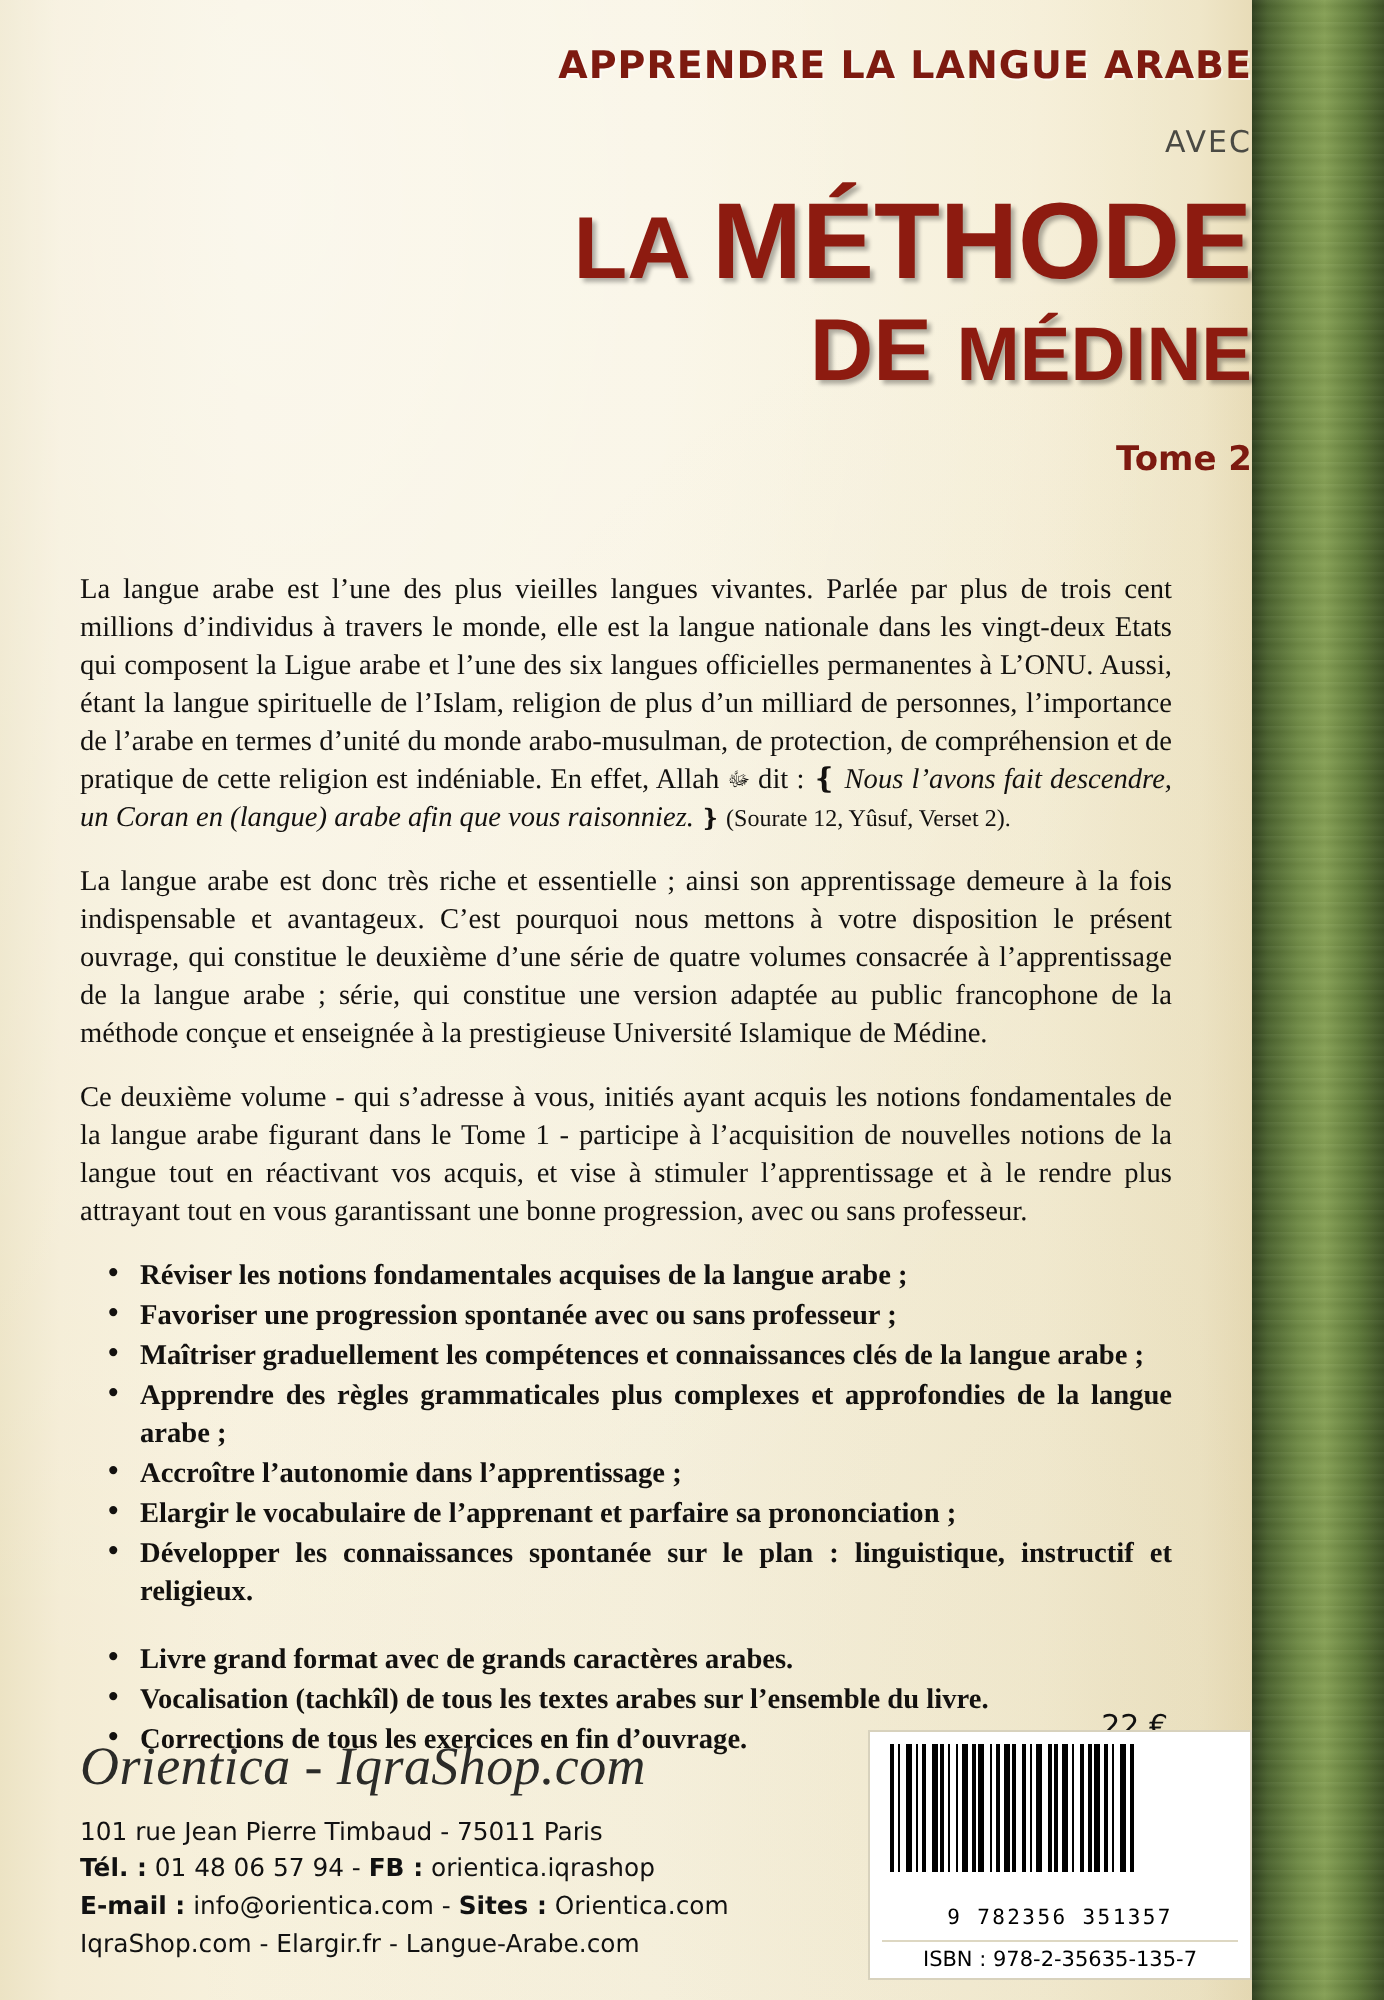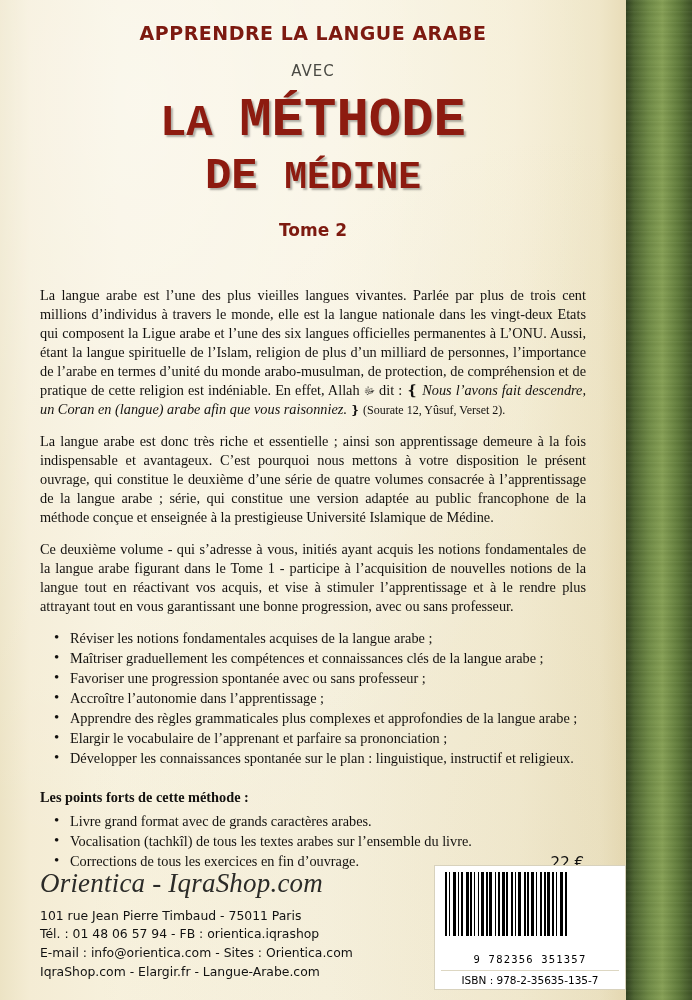--- a/index.html
+++ b/index.html
@@ -64,41 +64,41 @@
       radial-gradient(ellipse at 20% 10%, rgba(255,255,255,0.45), rgba(255,255,255,0) 60%),
       radial-gradient(ellipse at 80% 85%, rgba(180,160,100,0.10), rgba(255,255,255,0) 60%);
   }
 
   
   .header {
     position: absolute;
     top: 22px;
     left: 0;
     width: 626px;
-    text-align: center;
+    text-align: right;
   }
   .title-top {
     font-family: "DejaVu Sans", sans-serif;
     font-weight: bold;
     font-size: 19px;
     letter-spacing: 0.5px;
     color: #7d1a10;
     text-shadow: 1px 1px 0 rgba(255,255,255,0.6);
   }
   .title-avec {
     margin-top: 18px;
     font-family: "DejaVu Sans", sans-serif;
     font-weight: normal;
     font-size: 15px;
     letter-spacing: 1px;
     color: #4a4a44;
   }
   .title-main {
     margin-top: 14px;
-    font-family: Liberation Mono, monospace;
+    font-family: Liberation Sans, sans-serif;
     font-weight: bold;
     color: #8d1b10;
     line-height: 1.0;
   }
   .title-line1 {
     font-size: 44px;
     letter-spacing: 0px;
     text-shadow: 2px 2px 2px rgba(0,0,0,0.30);
   }
   .title-line1 .big {
@@ -155,20 +155,21 @@
     list-style: none;
     margin: 0 0 4px 0;
     padding: 0 0 0 14px;
   }
   ul.bullets li {
     position: relative;
     padding-left: 16px;
     margin-bottom: 1.5px;
     font-size: 14.3px;
     line-height: 1.30;
+    font-weight: bold;
   }
   ul.bullets li::before {
     content: "\2022";
     position: absolute;
     left: 0;
     top: -1px;
     font-size: 15px;
   }
   .block-gap {
     height: 12px;
@@ -190,21 +191,21 @@
     letter-spacing: 0.2px;
   }
   .footer-line {
     font-family: "DejaVu Sans", sans-serif;
     font-size: 12.4px;
     color: #111;
     line-height: 1.52;
     white-space: nowrap;
   }
   .footer-line b {
-    font-weight: normal;
+    font-weight: bold;
   }
 
   
   .price {
     position: absolute;
     right: 108px;
     bottom: 128px;
     font-family: "DejaVu Sans", sans-serif;
     font-size: 15px;
     color: #111;
@@ -274,31 +275,30 @@
 
   <div class="body-text">
     <p><span>La langue arabe est l’une des plus vieilles langues vivantes. Parlée par plus de trois cent millions d’individus à travers le monde, elle est la langue nationale dans les vingt-deux Etats qui composent la Ligue arabe et l’une des six langues officielles permanentes à L’ONU. Aussi, étant la langue spirituelle de l’Islam, religion de plus d’un milliard de personnes, l’importance de l’arabe en termes d’unité du monde arabo-musulman, de protection, de compréhension et de pratique de cette religion est indéniable. En effet, Allah </span><span class="arabic-glyph">ﷻ</span><span> dit : ❴ </span><span class="ital">Nous l’avons fait descendre, un Coran en (langue) arabe afin que vous raisonniez.</span><span class="small-caps-note"> ❵ (Sourate 12, Yûsuf, Verset 2).</span></p>
 
     <p>La langue arabe est donc très riche et essentielle ; ainsi son apprentissage demeure à la fois indispensable et avantageux. C’est pourquoi nous mettons à votre disposition le présent ouvrage, qui constitue le deuxième d’une série de quatre volumes consacrée à l’apprentissage de la langue arabe ; série, qui constitue une version adaptée au public francophone de la méthode conçue et enseignée à la prestigieuse Université Islamique de Médine.</p>
 
     <p>Ce deuxième volume - qui s’adresse à vous, initiés ayant acquis les notions fondamentales de la langue arabe figurant dans le Tome 1 - participe à l’acquisition de nouvelles notions de la langue tout en réactivant vos acquis, et vise à stimuler l’apprentissage et à le rendre plus attrayant tout en vous garantissant une bonne progression, avec ou sans professeur.</p>
 
     <ul class="bullets">
       <li>Réviser les notions fondamentales acquises de la langue arabe ;</li>
+      <li>Favoriser une progression spontanée avec ou sans professeur ;</li>
       <li>Maîtriser graduellement les compétences et connaissances clés de la langue arabe ;</li>
-      <li>Favoriser une progression spontanée avec ou sans professeur ;</li>
+      <li>Apprendre des règles grammaticales plus complexes et approfondies de la langue arabe ;</li>
       <li>Accroître l’autonomie dans l’apprentissage ;</li>
-      <li>Apprendre des règles grammaticales plus complexes et approfondies de la langue arabe ;</li>
       <li>Elargir le vocabulaire de l’apprenant et parfaire sa prononciation ;</li>
       <li>Développer les connaissances spontanée sur le plan : linguistique, instructif et religieux.</li>
     </ul>
 
     <div class="block-gap"></div>
 
-    <div class="section-head">Les points forts de cette méthode :</div>
     <ul class="bullets">
       <li>Livre grand format avec de grands caractères arabes.</li>
       <li>Vocalisation (tachkîl) de tous les textes arabes sur l’ensemble du livre.</li>
       <li>Corrections de tous les exercices en fin d’ouvrage.</li>
     </ul>
   </div>
 
   <div class="footer">
     <div class="brand">Orientica - IqraShop.com</div>
     <div class="footer-line">101 rue Jean Pierre Timbaud - 75011 Paris</div>

